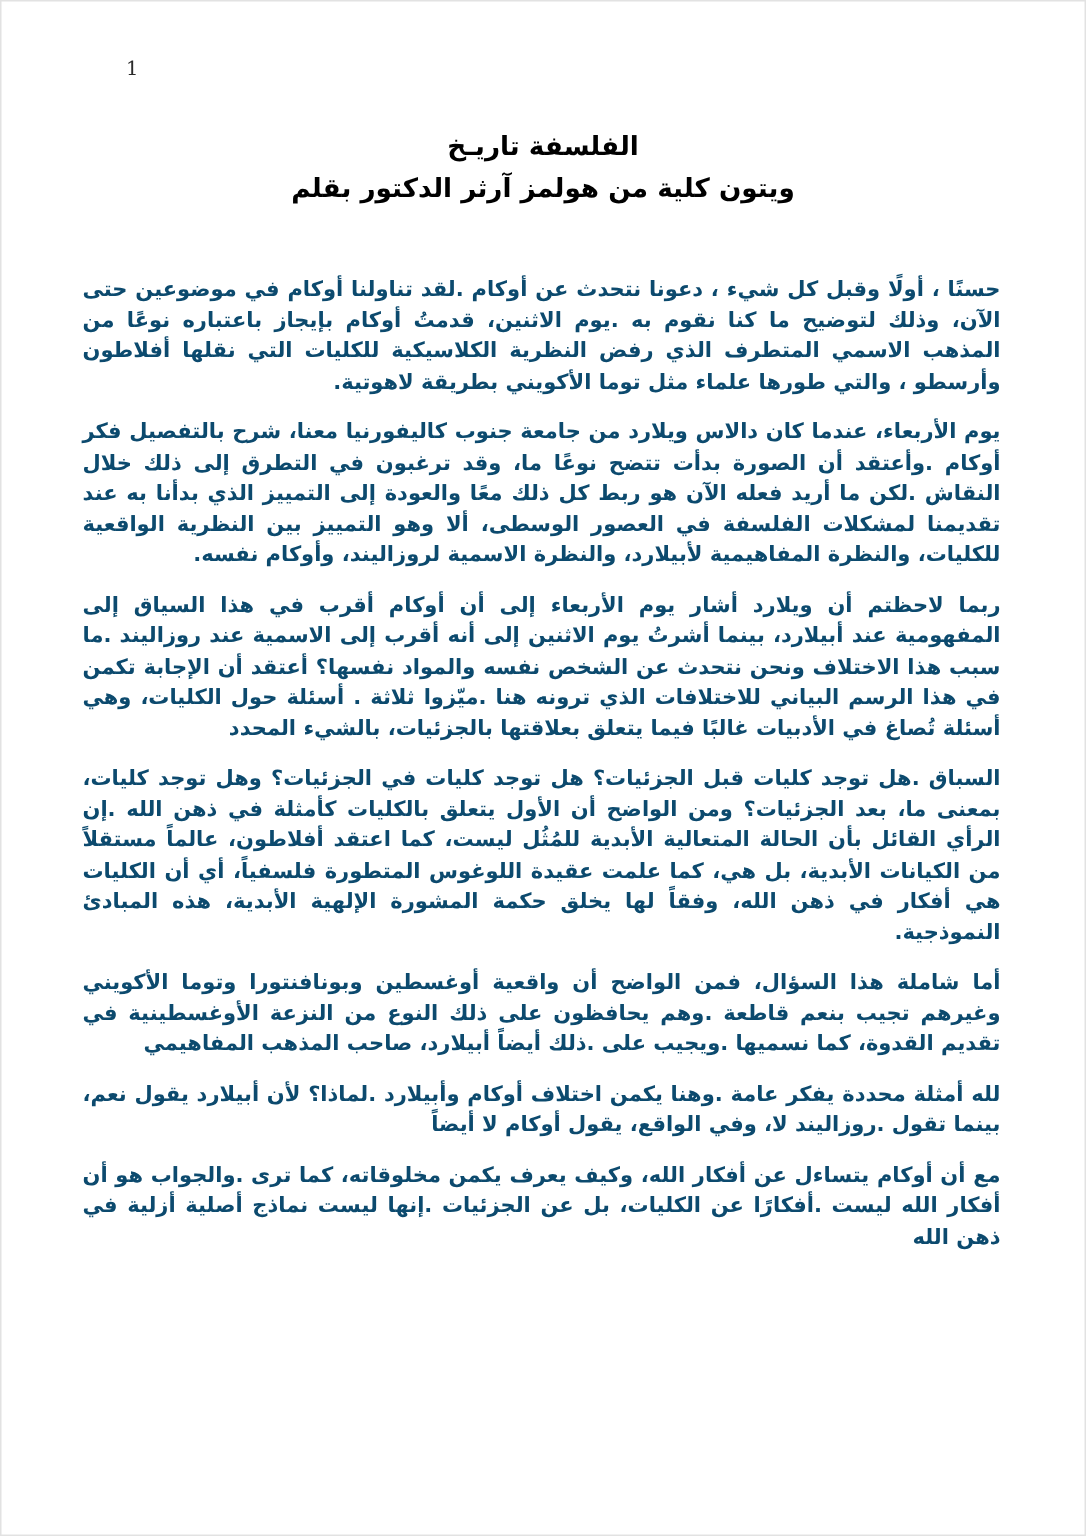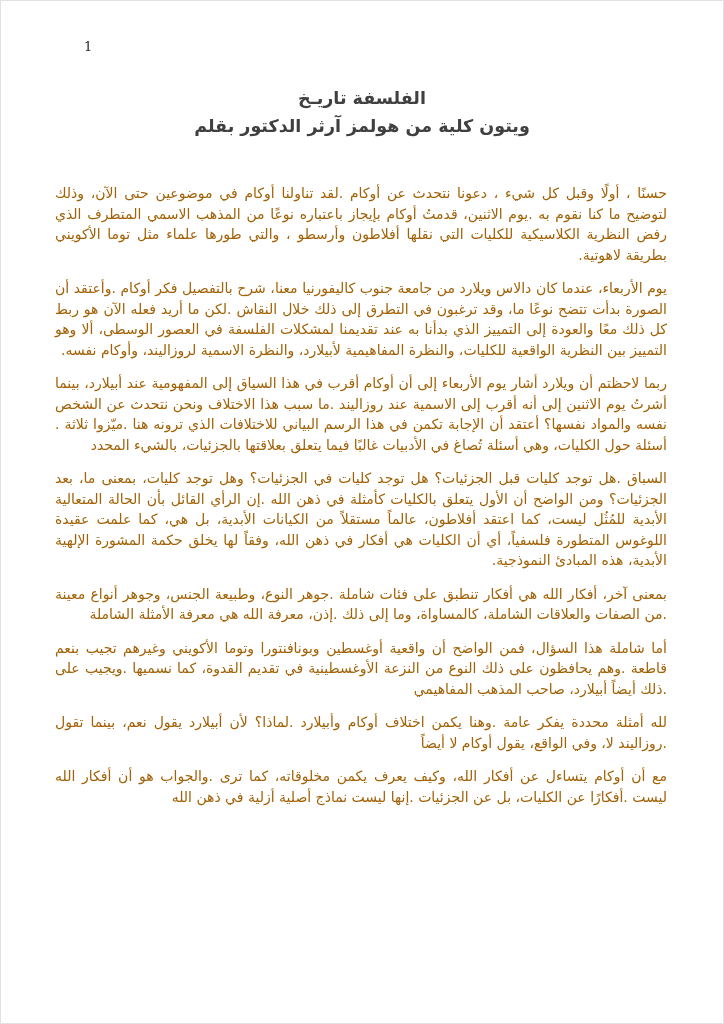--- a/index.html
+++ b/index.html
@@ -25,33 +25,34 @@
   .doc-heading {
     position: absolute;
     top: 84px;
     left: 0;
     right: 0;
     direction: rtl;
     text-align: center;
     font-weight: 700;
     font-size: 17.5px;
     line-height: 27.5px;
-    color: #404040;
+    color: #000000;
   }
   .doc-heading .h-line { white-space: nowrap; }
   .doc-body {
     position: absolute;
     top: 182px;
     right: 56px;
     width: 612px;
     direction: rtl;
     text-align: justify;
     font-size: 14px;
     line-height: 20.5px;
-    color: #a16207;
+    color: #0c4a6e;
+    font-weight: bold;
   }
   .doc-body p {
     margin: 0 0 13px 0;
     padding: 0;
     text-align: justify;
   }
 </style>
 </head>
 <body>
 
@@ -62,19 +63,18 @@
   <header class="doc-heading">
     <div class="h-line">الفلسفة تاريـخ</div>
     <div class="h-line">ويتون كلية من هولمز آرثر الدكتور بقلم</div>
   </header>
 
   <main class="doc-body">
     <p>حسنًا ، أولًا وقبل كل شيء ، دعونا نتحدث عن أوكام .لقد تناولنا أوكام في موضوعين حتى الآن، وذلك لتوضيح ما كنا نقوم به .يوم الاثنين، قدمتُ أوكام بإيجاز باعتباره نوعًا من المذهب الاسمي المتطرف الذي رفض النظرية الكلاسيكية للكليات التي نقلها أفلاطون وأرسطو ، والتي طورها علماء مثل توما الأكويني بطريقة لاهوتية.</p>
     <p>يوم الأربعاء، عندما كان دالاس ويلارد من جامعة جنوب كاليفورنيا معنا، شرح بالتفصيل فكر أوكام .وأعتقد أن الصورة بدأت تتضح نوعًا ما، وقد ترغبون في التطرق إلى ذلك خلال النقاش .لكن ما أريد فعله الآن هو ربط كل ذلك معًا والعودة إلى التمييز الذي بدأنا به عند تقديمنا لمشكلات الفلسفة في العصور الوسطى، ألا وهو التمييز بين النظرية الواقعية للكليات، والنظرة المفاهيمية لأبيلارد، والنظرة الاسمية لروزاليند، وأوكام نفسه.</p>
     <p>ربما لاحظتم أن ويلارد أشار يوم الأربعاء إلى أن أوكام أقرب في هذا السياق إلى المفهومية عند أبيلارد، بينما أشرتُ يوم الاثنين إلى أنه أقرب إلى الاسمية عند روزاليند .ما سبب هذا الاختلاف ونحن نتحدث عن الشخص نفسه والمواد نفسها؟ أعتقد أن الإجابة تكمن في هذا الرسم البياني للاختلافات الذي ترونه هنا .ميّزوا ثلاثة . أسئلة حول الكليات، وهي أسئلة تُصاغ في الأدبيات غالبًا فيما يتعلق بعلاقتها بالجزئيات، بالشيء المحدد</p>
     <p>السباق .هل توجد كليات قبل الجزئيات؟ هل توجد كليات في الجزئيات؟ وهل توجد كليات، بمعنى ما، بعد الجزئيات؟ ومن الواضح أن الأول يتعلق بالكليات كأمثلة في ذهن الله .إن الرأي القائل بأن الحالة المتعالية الأبدية للمُثُل ليست، كما اعتقد أفلاطون، عالماً مستقلاً من الكيانات الأبدية، بل هي، كما علمت عقيدة اللوغوس المتطورة فلسفياً، أي أن الكليات هي أفكار في ذهن الله، وفقاً لها يخلق حكمة المشورة الإلهية الأبدية، هذه المبادئ النموذجية.</p>
-    <p>بمعنى آخر، أفكار الله هي أفكار تنطبق على فئات شاملة .جوهر النوع، وطبيعة الجنس، وجوهر أنواع معينة .من الصفات والعلاقات الشاملة، كالمساواة، وما إلى ذلك .إذن، معرفة الله هي معرفة الأمثلة الشاملة</p>
     <p>أما شاملة هذا السؤال، فمن الواضح أن واقعية أوغسطين وبونافنتورا وتوما الأكويني وغيرهم تجيب بنعم قاطعة  .وهم يحافظون على ذلك النوع من النزعة الأوغسطينية في تقديم القدوة، كما نسميها .ويجيب على .ذلك أيضاً أبيلارد، صاحب المذهب المفاهيمي</p>
     <p>لله أمثلة محددة يفكر عامة .وهنا يكمن اختلاف أوكام وأبيلارد .لماذا؟ لأن أبيلارد يقول نعم، بينما تقول .روزاليند لا، وفي الواقع، يقول أوكام لا أيضاً</p>
     <p>مع أن أوكام يتساءل عن أفكار الله، وكيف يعرف يكمن مخلوقاته، كما ترى .والجواب هو أن أفكار الله ليست .أفكارًا عن الكليات، بل عن الجزئيات .إنها ليست نماذج أصلية أزلية في ذهن الله</p>
   </main>
 
 </div>
 
 </body></html>

